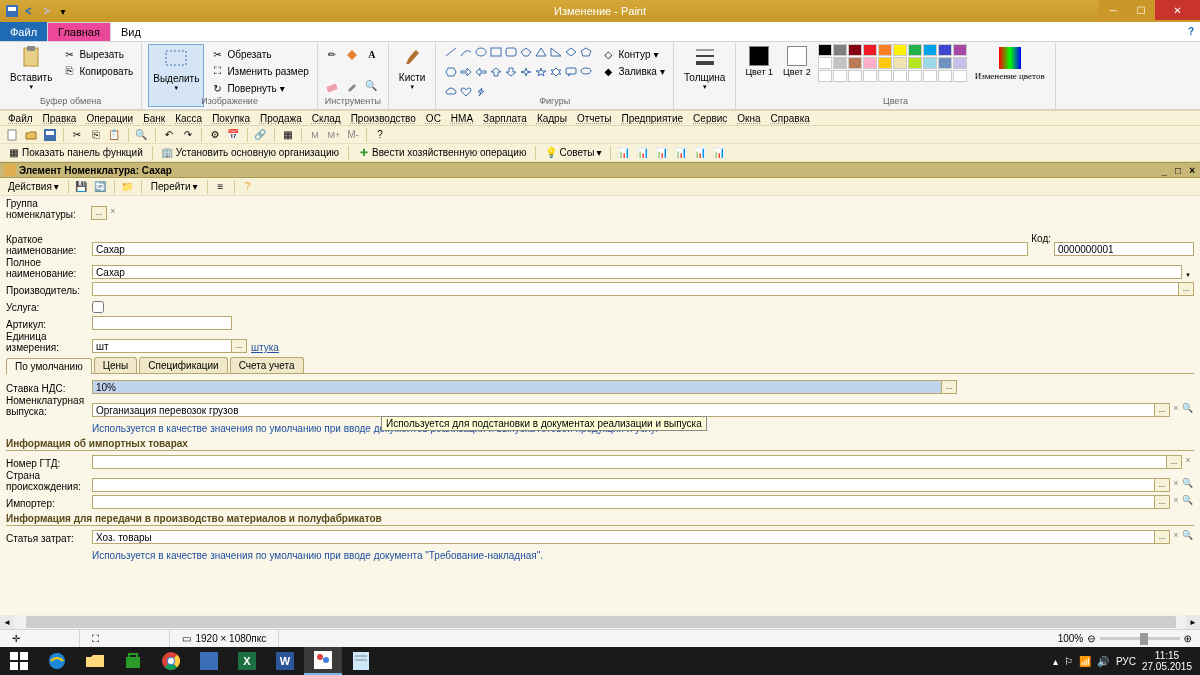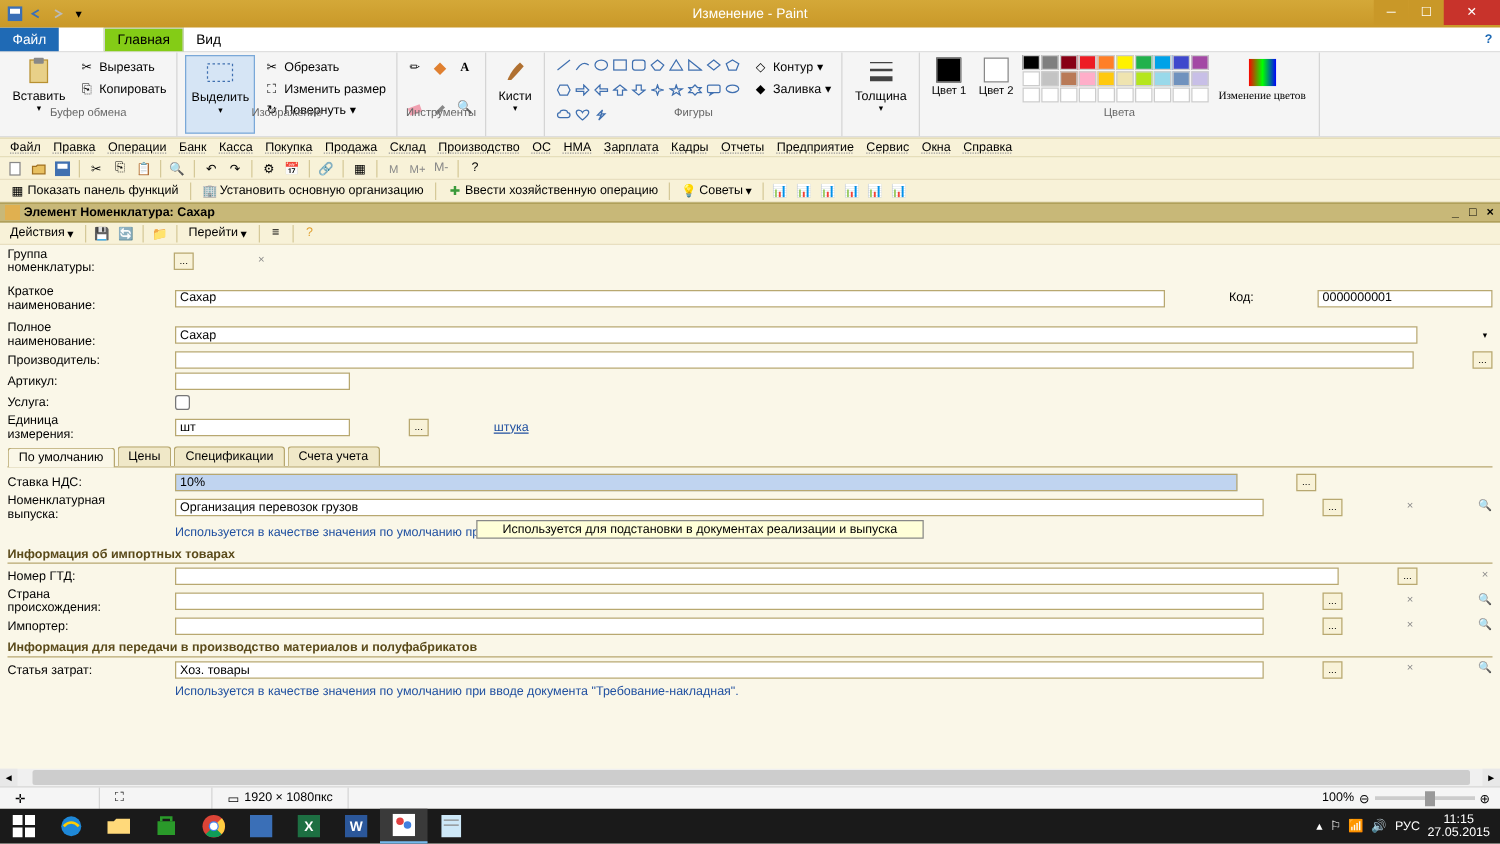--- a/index.html
+++ b/index.html
@@ -13,27 +13,27 @@
 .win-controls { position: absolute; right: 0; top: 0; display: flex; height: 20px; }
 .win-btn { width: 28px; height: 20px; display: flex; align-items: center; justify-content: center; cursor: pointer; color: #fff; font-size: 10px; }
 .win-min { background: #c99828; }
 .win-max { background: #c99828; }
 .win-close { background: #c8332b; width: 45px; }
 
 
 .ribbon-tabs { height: 20px; background: #fff; display: flex; border-bottom: 1px solid #d5d5d5; align-items: stretch; }
 .ribbon-tab { padding: 3px 10px; font-size: 11px; cursor: pointer; display: flex; align-items: center; }
 .ribbon-tab.file { background: #1f6ab5; color: #fff; }
-.ribbon-tab.active { background: #84cc16; border: 1px solid #d5d5d5; border-bottom: none; margin-left: 36px; }
+.ribbon-tab.active { background: #ec4899; border: 1px solid #d5d5d5; border-bottom: none; }
 .help-icon { margin-left: auto; margin-right: 6px; color: #1f6ab5; font-weight: bold; display: flex; align-items: center; }
 
 
 .ribbon { height: 68px; background: #f5f5f5; border-bottom: 1px solid #d5d5d5; display: flex; }
 .ribbon-group { border-right: 1px solid #d5d5d5; padding: 2px 6px; display: flex; flex-direction: column; position: relative; }
-.group-label { position: absolute; bottom: 14px; left: 0; right: 0; text-align: center; font-size: 9px; color: #666; }
+.group-label { position: absolute; bottom: 3px; left: 0; right: 0; text-align: center; font-size: 9px; color: #666; }
 .group-content { display: flex; gap: 4px; flex: 1; }
 .big-btn { display: flex; flex-direction: column; align-items: center; padding: 2px 4px; cursor: pointer; }
 .big-btn-icon { width: 24px; height: 24px; display: flex; align-items: center; justify-content: center; }
 .big-btn-label { font-size: 10px; margin-top: 2px; }
 .small-btn-col { display: flex; flex-direction: column; gap: 1px; justify-content: flex-start; padding-top: 2px; }
 .small-btn { display: flex; align-items: center; gap: 3px; padding: 1px 2px; cursor: pointer; font-size: 10px; }
 .small-icon { width: 14px; height: 14px; display: inline-flex; align-items: center; justify-content: center; }
 
 
 .shapes-grid { display: grid; grid-template-columns: repeat(10, 14px); gap: 1px; padding: 2px; }
@@ -61,32 +61,32 @@
 .form-header { height: 16px; background: #c8b878; border-top: 1px solid #a89850; border-bottom: 1px solid #a89850; display: flex; align-items: center; padding: 0 4px; font-size: 10px; font-weight: bold; position: relative; }
 .form-hdr-icon { width: 12px; height: 12px; margin-right: 3px; background: #e0b050; }
 .form-hdr-ctrl { position: absolute; right: 2px; display: flex; gap: 2px; }
 .form-hdr-ctrl span { cursor: pointer; padding: 0 3px; }
 
 
 .form-actions { height: 18px; background: #f8f2d8; border-bottom: 1px solid #e8dfc0; display: flex; align-items: center; padding: 0 4px; gap: 3px; }
 
 
 .form-body { background: #faf7e8; padding: 2px 6px; }
-.form-row { display: flex; align-items: center; min-height: 16px; margin-bottom: 1px; gap: 48px; }
+.form-row { display: flex; align-items: flex-end; min-height: 16px; margin-bottom: 1px; }
 .form-label { width: 86px; font-size: 10px; flex-shrink: 0; }
 .form-input { flex: 1; height: 14px; border: 1px solid #b8a870; background: #fff; font-size: 10px; padding: 0 3px; }
 .form-input.short { flex: 0 0 40px; }
 .form-input.med { flex: 0 0 118px; }
 .form-ellipsis { width: 16px; height: 14px; border: 1px solid #b8a870; background: #f8f2d8; font-size: 8px; text-align: center; cursor: pointer; margin-left: -1px; line-height: 12px; }
 .form-x { width: 12px; height: 14px; font-size: 9px; text-align: center; cursor: pointer; color: #888; }
 .form-link { color: #2050a0; text-decoration: underline; cursor: pointer; font-size: 10px; margin-left: 4px; }
 .form-checkbox { width: 12px; height: 12px; }
 .form-code-label { font-size: 10px; margin: 12px 3px; }
 .form-hint { color: #2050a0; font-size: 10px; }
-.form-tooltip { position: absolute; background: #ffffd8; border: 1px solid #888; padding: 1px 20px; font-size: 10px; z-index: 10; }
+.form-tooltip { position: absolute; background: #ffffd8; border: 1px solid #888; padding: 1px 4px; font-size: 10px; z-index: 10; }
 
 
 .form-tabs { display: flex; margin-top: 4px; border-bottom: 1px solid #b8a870; }
 .form-tab { padding: 2px 8px; font-size: 10px; border: 1px solid #b8a870; border-bottom: none; background: #f0e8c8; cursor: pointer; margin-right: 2px; border-radius: 3px 3px 0 0; }
 .form-tab.active { background: #faf7e8; position: relative; top: 1px; }
 .tab-panel { padding: 4px 0; }
 
 
 .section-hdr { font-weight: bold; font-size: 10px; color: #5a4a1a; border-bottom: 1px solid #b8a870; padding: 3px 0 1px 0; margin-bottom: 2px; }
 
@@ -588,26 +588,26 @@
     <div class="form-label">Полное наименование:</div>
     <input class="form-input" value="Сахар" style="">
     <div style="width:12px;font-size:7px;text-align:center;">▾</div>
   </div>
   <div class="form-row">
     <div class="form-label">Производитель:</div>
     <input class="form-input" style="">
     <div class="form-ellipsis">...</div>
   </div>
   <div class="form-row">
+    <div class="form-label">Услуга:</div>
+    <input type="checkbox" class="form-checkbox" style="">
+  </div>
+  <div class="form-row">
     <div class="form-label">Артикул:</div>
     <input class="form-input med" style="">
-  </div>
-  <div class="form-row">
-    <div class="form-label">Услуга:</div>
-    <input type="checkbox" class="form-checkbox" style="">
   </div>
   <div class="form-row">
     <div class="form-label">Единица измерения:</div>
     <input class="form-input short" value="шт" style="">
     <div class="form-ellipsis">...</div>
     <span class="form-link">штука</span>
   </div>
 
   <div class="form-tabs" id="form-tabs">
       <div class="form-tab active">По умолчанию</div>

